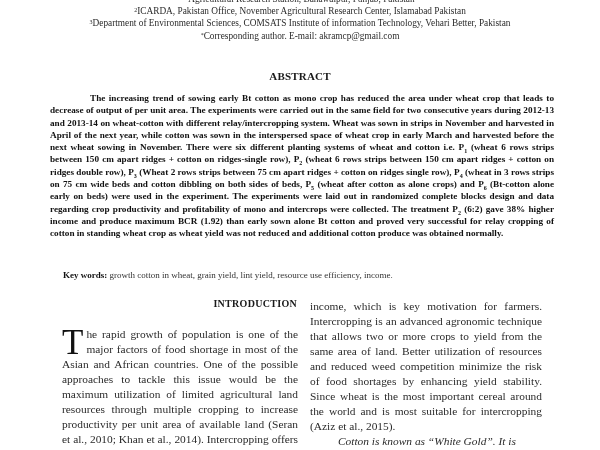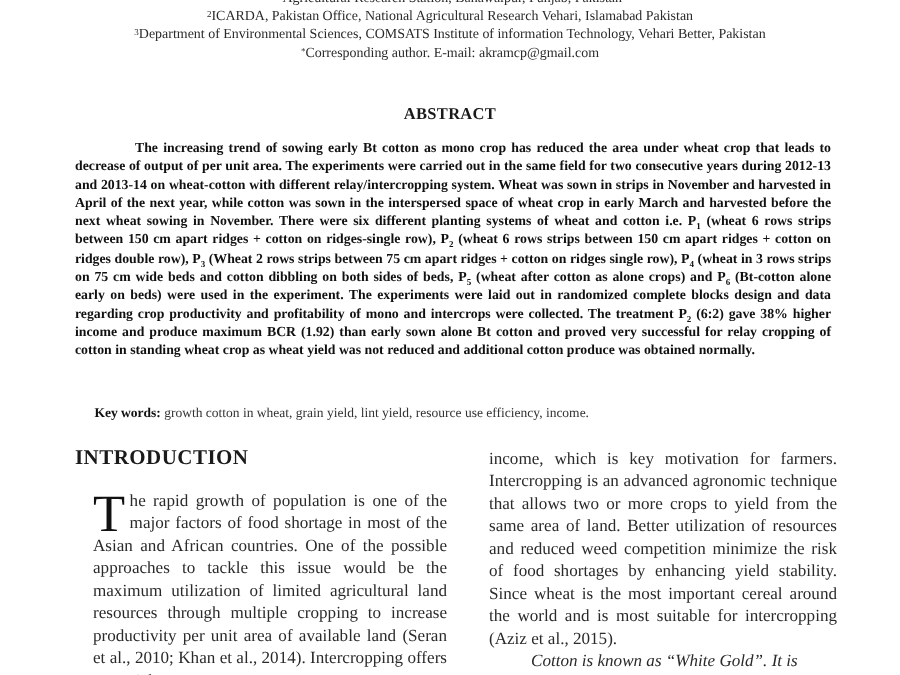--- a/index.html
+++ b/index.html
@@ -31,41 +31,41 @@
   }
   .abstract-body sub { font-size: 6px; line-height: 0; }
 
   .keywords {
     position: absolute; top: 269px; left: 63px; width: 500px;
     font-size: 9px; line-height: 12px; color: #333;
   }
   .keywords b { color: #111; margin-top: 28px; }
 
   .intro-title {
-    position: absolute; top: 298px; left: 50px; width: 247px; text-align: left;
-    font-weight: bold; font-size: 14px; letter-spacing: 0.3px;
+    position: absolute; top: 298px; left: 50px; width: 247px; text-align: right;
+    font-weight: bold; font-size: 10px; letter-spacing: 0.3px;
   }
   .col {
     position: absolute; font-size: 11.4px; line-height: 15px;
     text-align: justify; color: #2a2a2a;
   }
   .col-left { top: 327px; left: 62px; width: 236px; }
-  .col-right { top: 299px; left: 326px; width: 232px; }
+  .col-right { top: 299px; left: 310px; width: 232px; }
   .dropcap {
     float: left; font-size: 35px; line-height: 28px; margin: 2px 3px 0 0;
     color: #111;
   }
   .indent { text-indent: 28px; display: block; font-style: italic; }
 </style>
 </head>
 <body>
 
 <div>
   <div class="affil" id="aff0"><sup>1</sup><span>Agricultural Research Station, Bahawalpur, Punjab, Pakistan</span></div>
-  <div class="affil" id="aff1"><sup>2</sup><span>ICARDA, Pakistan Office, National Agricultural Research Vehari, Islamabad Pakistan</span></div>
+  <div class="affil" id="aff1"><sup>2</sup><span>ICARDA, Pakistan Office, November Agricultural Research Center, Islamabad Pakistan</span></div>
   <div class="affil" id="aff2"><sup>3</sup><span>Department of Environmental Sciences, COMSATS Institute of information Technology, Vehari Better, Pakistan</span></div>
   <div class="affil" id="aff3"><sup>*</sup><span>Corresponding author. E-mail: akramcp@gmail.com</span></div>
 </div>
 
 <div class="abstract-title">ABSTRACT</div>
 
 <div class="abstract-body"><span>The increasing trend of sowing early Bt cotton as mono crop has reduced the area under wheat crop that leads to decrease of output of per unit area. The experiments were carried out in the same field for two consecutive years during 2012-13 and 2013-14 on wheat-cotton with different relay/intercropping system. Wheat was sown in strips in November and harvested in April of the next year, while cotton was sown in the interspersed space of wheat crop in early March and harvested before the next wheat sowing in November. There were six different planting systems of wheat and cotton i.e. P</span><sub>1</sub> <span>(wheat 6 rows strips between 150 cm apart ridges + cotton on ridges-single row), P</span><sub>2</sub> <span>(wheat 6 rows strips between 150 cm apart ridges + cotton on ridges double row), P</span><sub>3</sub> <span>(Wheat 2 rows strips between 75 cm apart ridges + cotton on ridges single row), P</span><sub>4</sub> <span>(wheat in 3 rows strips on 75 cm wide beds and cotton dibbling on both sides of beds, P</span><sub>5</sub> <span>(wheat after cotton as alone crops) and P</span><sub>6</sub> <span>(Bt-cotton alone early on beds) were used in the experiment. The experiments were laid out in randomized complete blocks design and data regarding crop productivity and profitability of mono and intercrops were collected. The treatment P</span><sub>2</sub> <span>(6:2) gave 38% higher income and produce maximum BCR (1.92) than early sown alone Bt cotton and proved very successful for relay cropping of cotton in standing wheat crop as wheat yield was not reduced and additional cotton produce was obtained normally.</span></div>
 
 <div class="keywords"><b>Key words:</b><span> growth cotton in wheat, grain yield, lint yield, resource use efficiency, income.</span></div>
 

